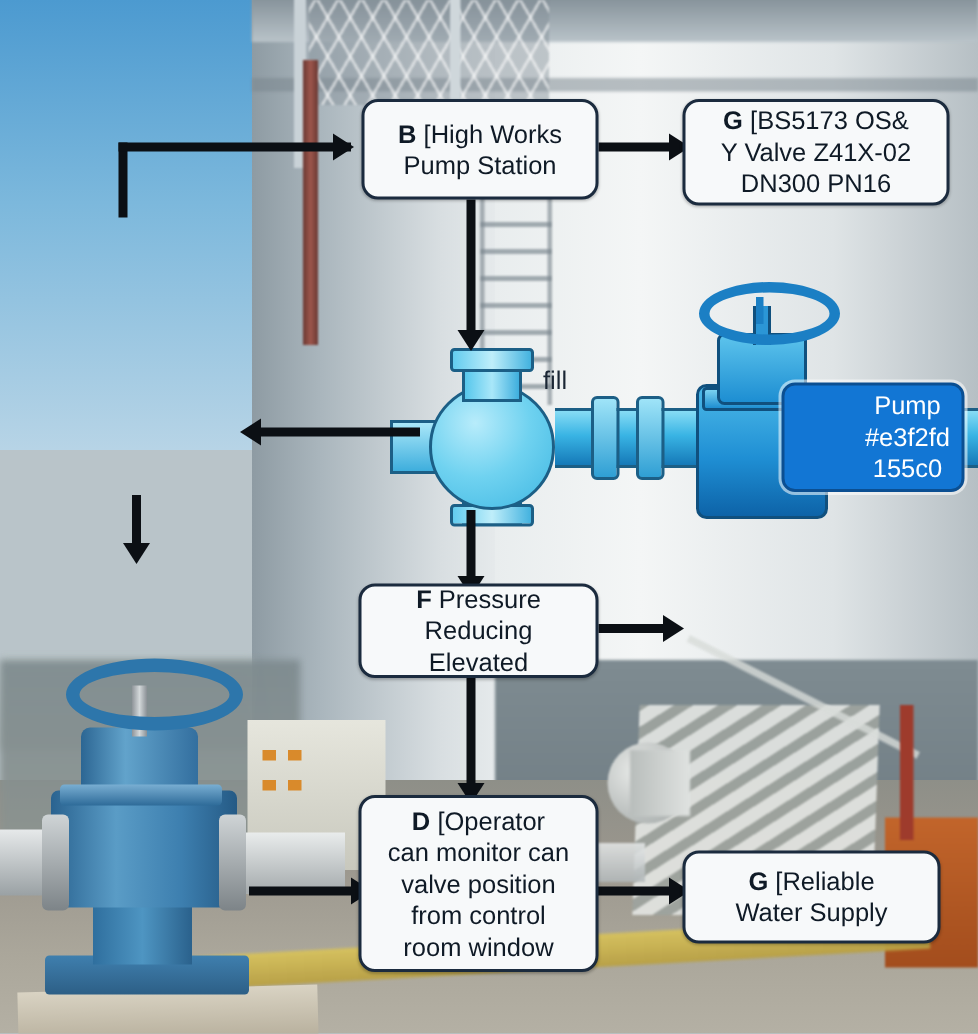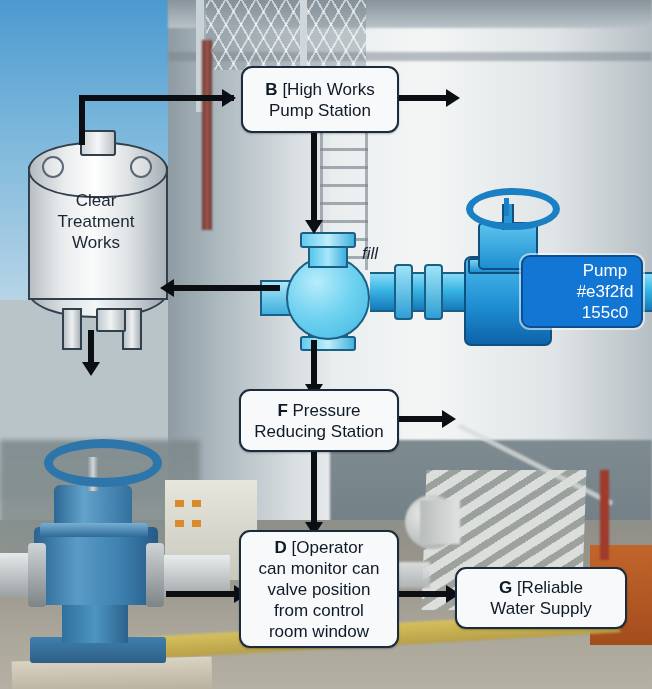--- a/index.html
+++ b/index.html
@@ -125,21 +125,21 @@
      border:2.5px solid #10507e;}
   .gv-bonnet{position:absolute;left:38px;top:26px;width:56px;height:44px;border-radius:5px;
      background:linear-gradient(180deg,#5cc3ec,#1d8ed2);border:2.5px solid #10507e;}
   .gv-bonnetflg{position:absolute;left:28px;top:62px;width:76px;height:12px;border-radius:3px;
      background:linear-gradient(180deg,#7ad2f1,#1e8ed1);border:2.5px solid #10507e;}
   .gv-stem{position:absolute;left:62px;top:8px;width:8px;height:26px;background:#2b96d6;
      border-left:2.5px solid #10507e;border-right:2.5px solid #10507e;}
   .gv-wheel{position:absolute;left:26px;top:-8px;width:80px;height:28px;border-radius:50%;
      border:7px solid #1b7fc4;background:transparent;}
   .gv-spoke{position:absolute;left:64px;top:2px;width:5px;height:18px;background:#1b7fc4;}
-  .fill-label{position:absolute;left:362px;top:244px;font-size:17px;color:#1b2735;font-style:italic;}
+  .fill-label{position:absolute;left:362px;top:244px;font-size:17px;color:#1b2735;}
 
   
   .pv{position:absolute;left:10px;top:445px;width:240px;height:230px;}
   .pv-base{position:absolute;left:20px;top:192px;width:136px;height:26px;border-radius:3px;
      background:linear-gradient(180deg,#3f7fae,#2d5f86);filter:blur(.3px);}
   .pv-ped{position:absolute;left:52px;top:150px;width:66px;height:48px;
      background:linear-gradient(90deg,#2f6f9e,#4e95c2,#2a618c);}
   .pv-body{position:absolute;left:24px;top:82px;width:124px;height:78px;border-radius:5px;
      background:linear-gradient(90deg,#2a6390,#5a9cc6 35%,#3d7faf 70%,#255a85);}
   .pv-bonnet{position:absolute;left:44px;top:40px;width:78px;height:50px;border-radius:6px;
@@ -224,34 +224,20 @@
     <div class="pv-ped"></div>
     <div class="pv-body"></div>
     <div class="pv-flg-l"></div>
     <div class="pv-flg-r"></div>
     <div class="pv-bonnet"></div>
     <div class="pv-bflg"></div>
     <div class="pv-stem"></div>
     <div class="pv-wheel"></div>
   </div>
 
-  <div class="vessel">
-    <div class="v-bot"></div>
-    <div class="v-body"></div>
-    <div class="v-cap"></div>
-    <div class="v-nozzle"></div>
-    <div class="v-lug" style="left:24px;top:26px"></div>
-    <div class="v-lug" style="left:112px;top:26px"></div>
-    <div class="v-skirt"></div>
-    <div class="v-skirt2"></div>
-    <div class="v-drain"></div>
-    <div class="vessel-label nl">Clear
-Treatment
-Works</div>
-  </div>
 
   <div class="pipe-run"></div>
   <div class="flange" style="left:394px;top:264px"></div>
   <div class="flange" style="left:424px;top:264px"></div>
   <div class="flange" style="left:556px;top:264px"></div>
   <div class="flange" style="left:586px;top:264px"></div>
 
   <div class="fitting">
     <div class="f-neck-l"></div>
     <div class="f-neck-b"></div>
@@ -304,33 +290,41 @@
   <div class="ah ah-r" style="left:446px;top:585px"></div>
 
   <div class="node" style="left:241px;top:66px;width:158px;height:67px">
     <div>
       <b>B</b>
       <span class="nl">[High Works
 Pump Station</span>
     </div>
   </div>
 
+  <div class="node" style="left:455px;top:66px;width:178px;height:71px">
+    <div>
+      <b>G</b>
+      <span class="nl">[BS5173 OS&amp;
+Y Valve Z41X-02
+DN300 PN16</span>
+    </div>
+  </div>
 
   <div class="pump-node" style="left:521px;top:255px;width:122px;height:73px">
     <span class="nl">Pump
 #e3f2fd
 155c0</span>
   </div>
 
 
   <div class="node" style="left:239px;top:389px;width:160px;height:63px">
     <div>
       <b>F</b>
       <span class="nl"> Pressure
-Reducing Station</span>
+Reducing Elevated</span>
     </div>
   </div>
 
 
   <div class="node" style="left:239px;top:530px;width:160px;height:118px">
     <div>
       <b>D</b>
       <span class="nl">[Operator
 can monitor  can
 valve position

